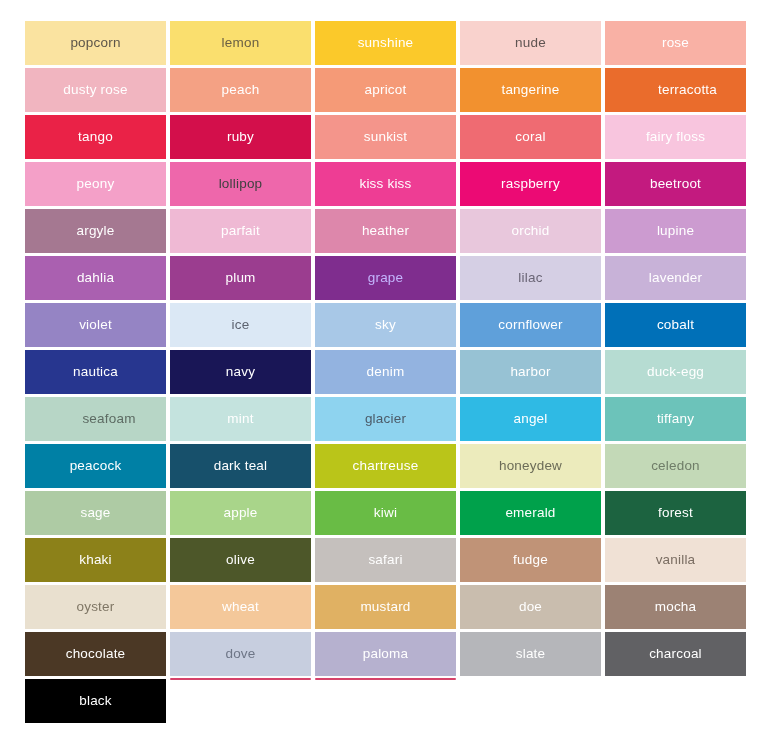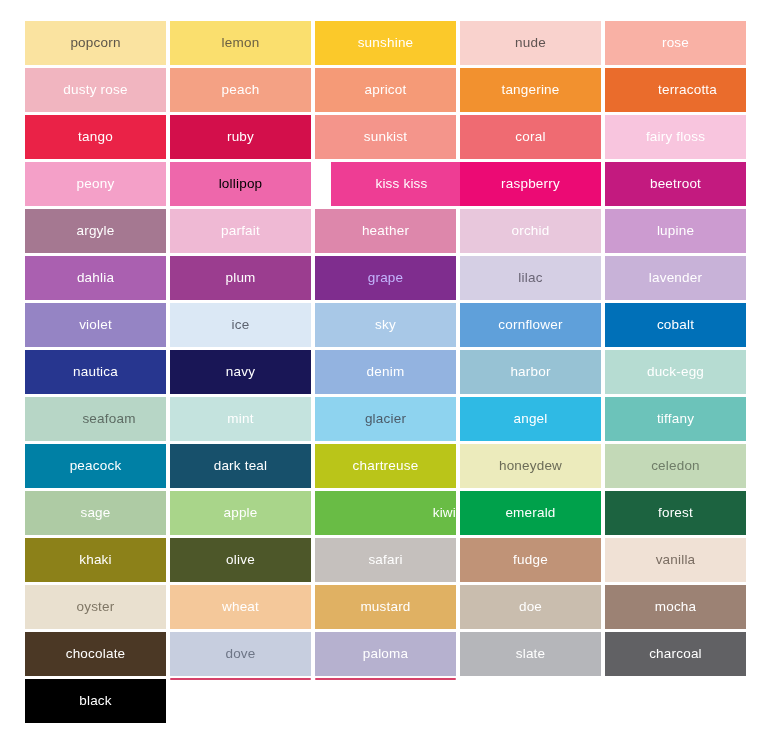--- a/index.html
+++ b/index.html
@@ -102,23 +102,23 @@
       <div class="swatch" style="background: rgb(239, 107, 114);">
         <span class="swatch-label" style="color: rgb(255, 255, 255);">coral</span>
       </div>
       <div class="swatch" style="background: rgb(248, 197, 222);">
         <span class="swatch-label" style="color: rgb(255, 255, 255);">fairy floss</span>
       </div>
       <div class="swatch" style="background: rgb(244, 160, 200);">
         <span class="swatch-label" style="color: rgb(255, 255, 255);">peony</span>
       </div>
       <div class="swatch" style="background: rgb(238, 103, 171);">
-        <span class="swatch-label" style="color: #000000;">lollipop</span>
-      </div>
-      <div class="swatch" style="background: rgb(238, 61, 148); margin-left: 16px;">
+        <span class="swatch-label" style="color: #404040;">lollipop</span>
+      </div>
+      <div class="swatch" style="background: rgb(238, 61, 148);">
         <span class="swatch-label" style="color: rgb(255, 255, 255);">kiss kiss</span>
       </div>
       <div class="swatch" style="background: rgb(236, 10, 116);">
         <span class="swatch-label" style="color: rgb(255, 255, 255);">raspberry</span>
       </div>
       <div class="swatch" style="background: rgb(195, 26, 127);">
         <span class="swatch-label" style="color: rgb(255, 255, 255);">beetroot</span>
       </div>
       <div class="swatch" style="background: rgb(165, 120, 145);">
         <span class="swatch-label" style="color: rgb(255, 255, 255);">argyle</span>
@@ -209,21 +209,21 @@
       </div>
       <div class="swatch" style="background: rgb(195, 217, 183);">
         <span class="swatch-label" style="color: rgb(111, 125, 104);">celedon</span>
       </div>
       <div class="swatch" style="background: rgb(174, 203, 164);">
         <span class="swatch-label" style="color: rgb(255, 255, 255);">sage</span>
       </div>
       <div class="swatch" style="background: rgb(169, 213, 138);">
         <span class="swatch-label" style="color: rgb(255, 255, 255);">apple</span>
       </div>
-      <div class="swatch" style="background: rgb(105, 188, 69); justify-content: flex-end;">
+      <div class="swatch" style="background: rgb(105, 188, 69);">
         <span class="swatch-label" style="color: rgb(255, 255, 255);">kiwi</span>
       </div>
       <div class="swatch" style="background: rgb(0, 161, 75);">
         <span class="swatch-label" style="color: rgb(255, 255, 255);">emerald</span>
       </div>
       <div class="swatch" style="background: rgb(28, 99, 64);">
         <span class="swatch-label" style="color: rgb(255, 255, 255);">forest</span>
       </div>
       <div class="swatch" style="background: rgb(140, 129, 25);">
         <span class="swatch-label" style="color: rgb(255, 255, 255);">khaki</span>

